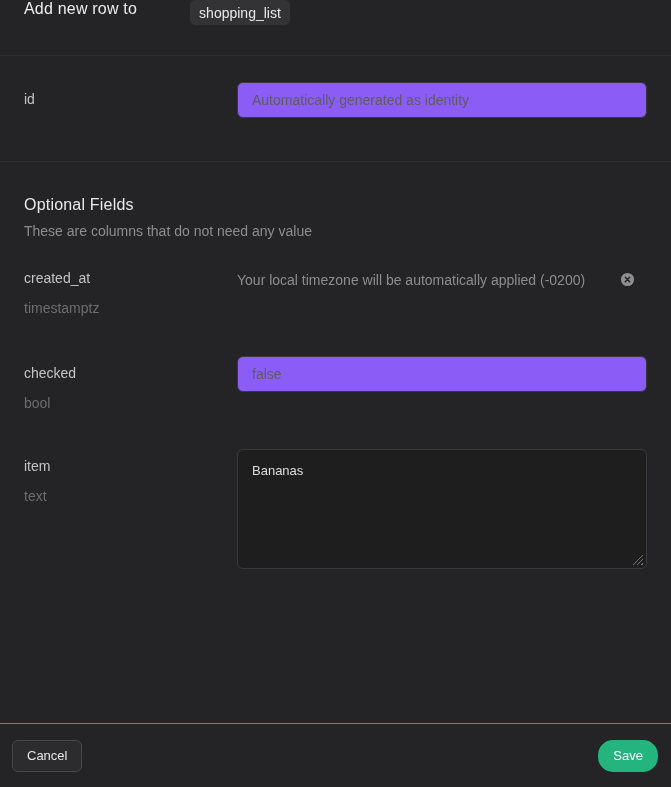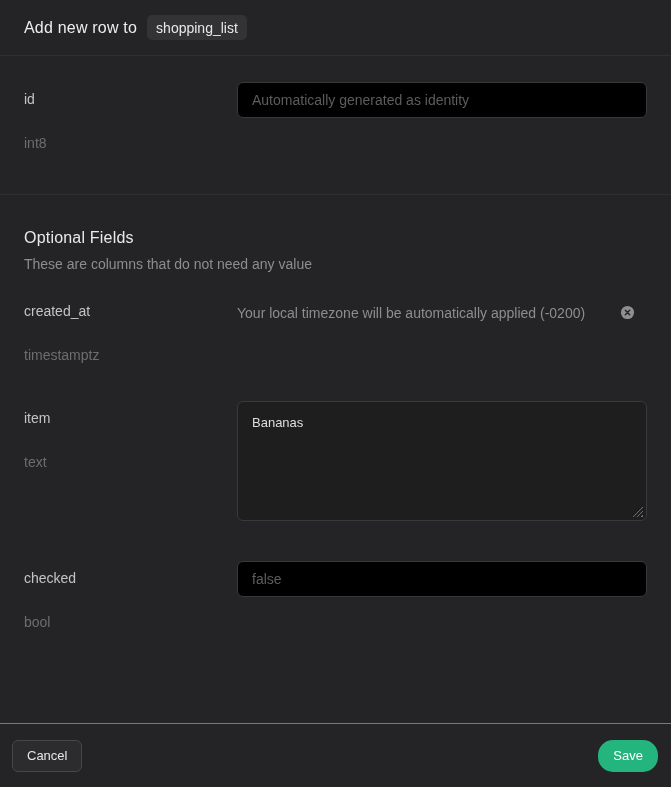--- a/index.html
+++ b/index.html
@@ -19,22 +19,23 @@
     flex-direction: column;
     background: #242426;
   }
 
   
   .panel-header {
     flex: none;
     height: 56px;
     padding: 0 24px;
     display: flex;
-    align-items: center;
+    align-items: flex-start;
     border-bottom: 1px solid #2f2f31;
+    gap: 43px;
   }
   .panel-title {
     font-size: 16px;
     color: #ededed;
     letter-spacing: 0.2px;
   }
   .table-badge {
     margin-left: 10px;
     background: #333336;
     color: #e8e8e8;
@@ -73,36 +74,36 @@
     grid-template-columns: 213px 1fr;
     align-items: start;
   }
   .mt-42 { margin-top: 22px; }
   .mt-38 { margin-top: 38px; }
   .mt-40 { margin-top: 40px; }
   .field-labels {
     padding-top: 9px;
     display: flex;
     flex-direction: column;
-    gap: 28px;
+    gap: 14px;
   }
   .field-name {
     font-size: 14px;
     color: #c4c4c4;
   }
   .field-type {
     font-size: 14px;
     color: #6d6d6d;
   }
   .field-control { position: relative; }
 
   .text-input {
     width: 100%;
     height: 36px;
-    background: #000000;
+    background: #8b5cf6;
     border: 1px solid #39393b;
     border-radius: 6px;
     color: #e4e4e4;
     font-size: 14px;
     font-family: inherit;
     padding: 0 14px;
     outline: none;
   }
   .text-input::placeholder { color: #5d5d5d; opacity: 1; }
   .with-clear { padding-right: 40px; }
@@ -195,21 +196,20 @@
 
   <div class="panel-header">
     <span class="panel-title">Add new row to</span>
     <span class="table-badge">shopping_list</span>
   </div>
 
   <div class="section-required">
     <div class="field-row">
       <div class="field-labels">
         <span class="field-name">id</span>
-        <span class="field-type">int8</span>
       </div>
       <div class="field-control">
         <input type="text" class="text-input" placeholder="Automatically generated as identity" style="">
       </div>
     </div>
   </div>
 
   <div class="section-optional">
     <h3 class="opt-heading">Optional Fields</h3>
     <p class="opt-description">These are columns that do not need any value</p>
@@ -225,40 +225,40 @@
             <svg width="15" height="15" viewBox="0 0 16 16">
               <circle cx="8" cy="8" r="7" fill="#8f8f8f"></circle>
               <path d="M5.7 5.7 L10.3 10.3 M10.3 5.7 L5.7 10.3" stroke="#242426" stroke-width="1.6" stroke-linecap="round"></path>
             </svg>
           </span>
         </button>
         <div class="helper-text">Your local timezone will be automatically applied (-0200)</div>
       </div>
     </div>
 
+    <div class="field-row mt-40">
+      <div class="field-labels">
+        <span class="field-name">checked</span>
+        <span class="field-type">bool</span>
+      </div>
+      <div class="field-control">
+        <input type="text" class="text-input" placeholder="false" style="">
+      </div>
+    </div>
+
     <div class="field-row mt-38">
       <div class="field-labels">
         <span class="field-name">item</span>
         <span class="field-type">text</span>
       </div>
       <div class="field-control textarea-wrap">
         <textarea class="item-textarea" style="">Bananas</textarea>
         <div class="resize-handle"></div>
       </div>
     </div>
-
-    <div class="field-row mt-40">
-      <div class="field-labels">
-        <span class="field-name">checked</span>
-        <span class="field-type">bool</span>
-      </div>
-      <div class="field-control">
-        <input type="text" class="text-input" placeholder="false" style="">
-      </div>
-    </div>
   </div>
 
   <div class="panel-footer">
     <button class="btn btn-cancel">Cancel</button>
     <button class="btn btn-save" style="background: rgb(36, 180, 126); border-radius: 15px;">Save</button>
   </div>
 
 </div>
 
 </body></html>

